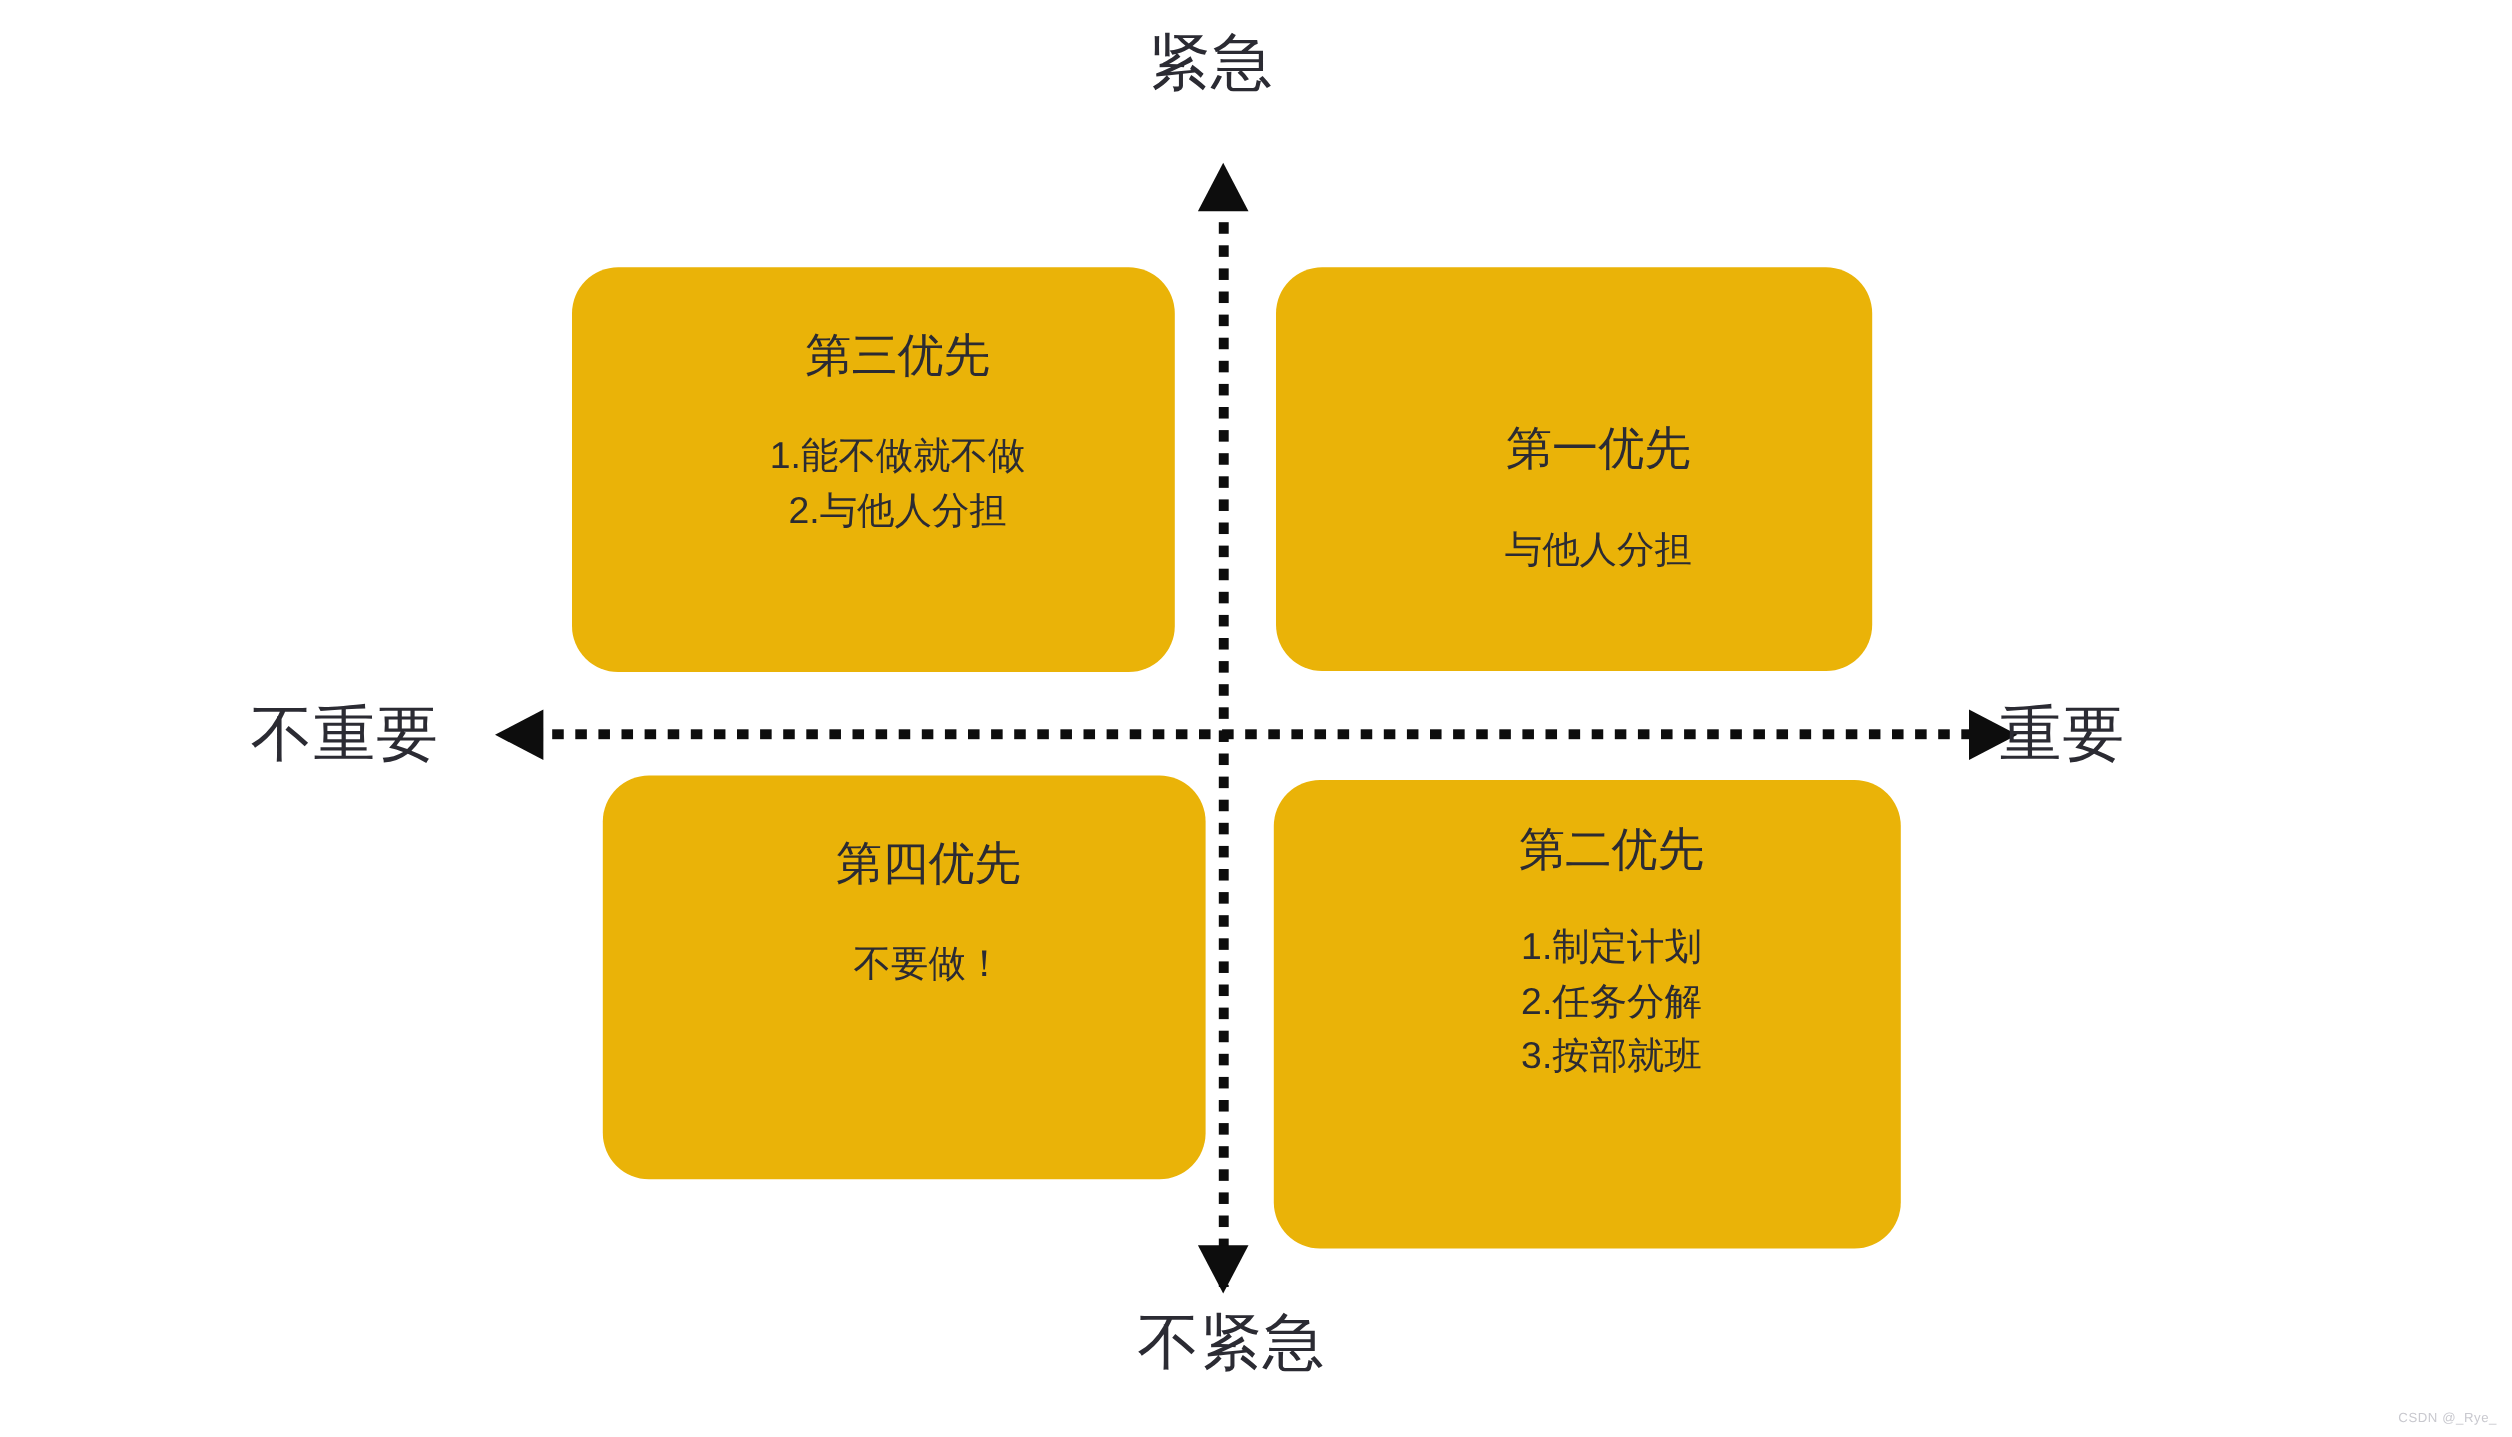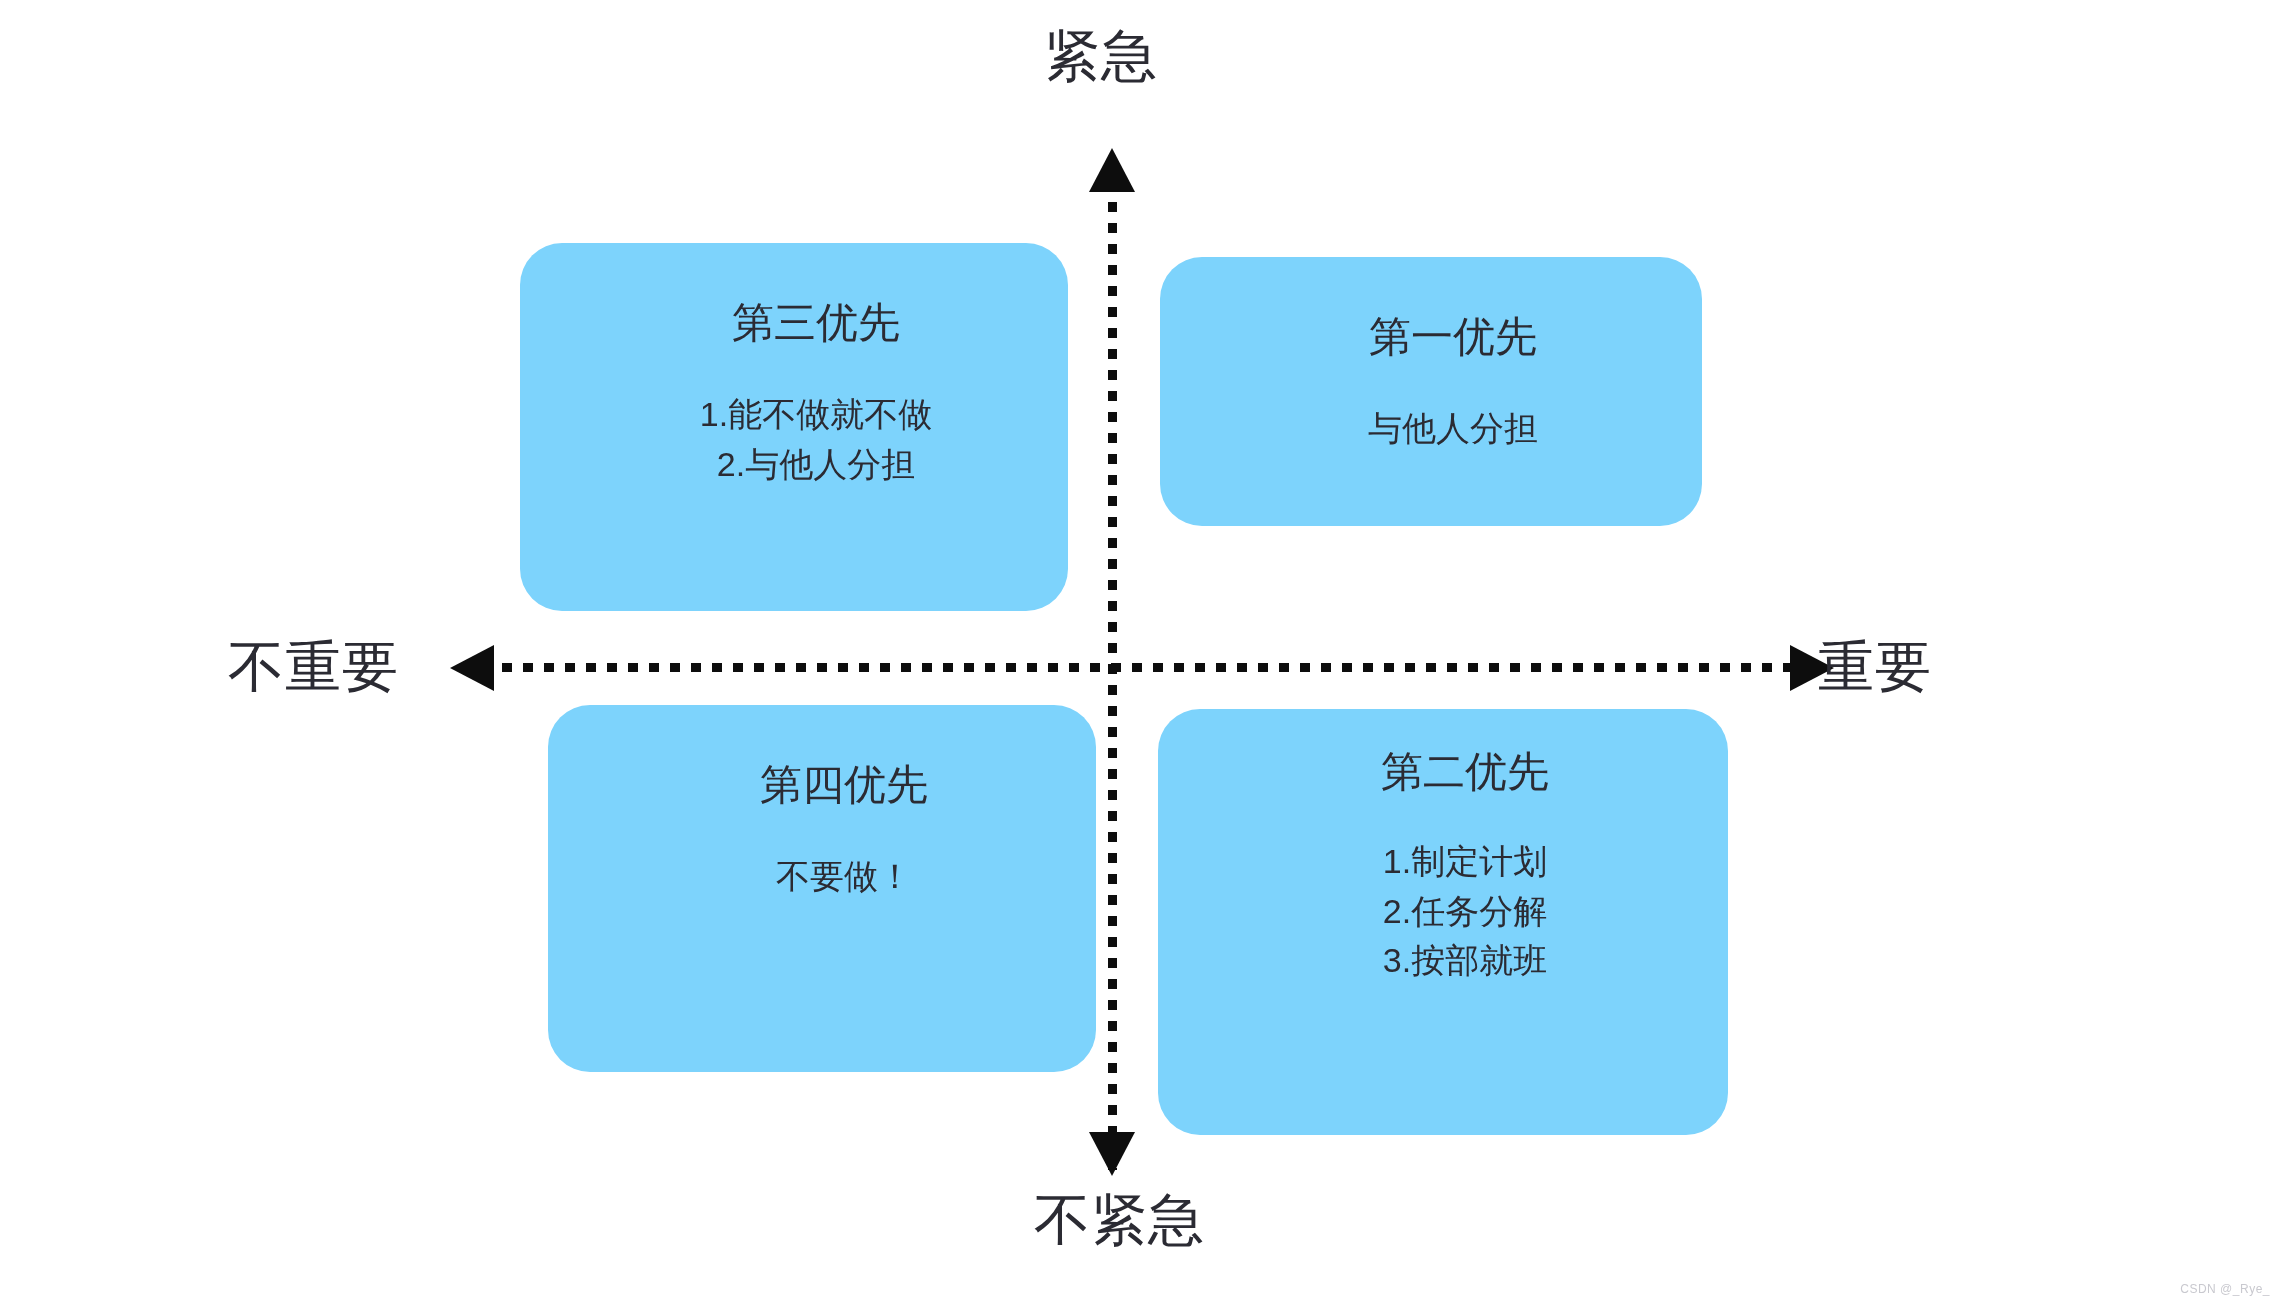--- a/index.html
+++ b/index.html
@@ -84,32 +84,32 @@
   #arrow-right {
     left: 1790px; top: 645px;
     border-top: 23px solid transparent;
     border-bottom: 23px solid transparent;
     border-left: 44px solid #0d0d0d;
   }
 
   
   .quadrant {
     position: absolute;
-    background: #7dd3fc;
+    background: #eab308;
     border-radius: 42px;
     box-sizing: border-box;
     display: flex;
     flex-direction: column;
     align-items: center;
     text-align: center;
     color: #2b2b33;
     padding-left: 44px;
   }
   #quadrant-q3 { left: 520px;  top: 243px;  width: 548px; height: 368px; }
-  #quadrant-q1 { left: 1160px; top: 257px;  width: 542px; height: 269px; }
+  #quadrant-q1 { left: 1160px; top: 243px;  width: 542px; height: 367px; justify-content: center; }
   #quadrant-q4 { left: 548px;  top: 705px;  width: 548px; height: 367px; }
   #quadrant-q2 { left: 1158px; top: 709px;  width: 570px; height: 426px; }
 
   .q-title {
     font-size: 42px;
     font-weight: 400;
     line-height: 1.2;
     white-space: nowrap;
   }
   .q-body {

